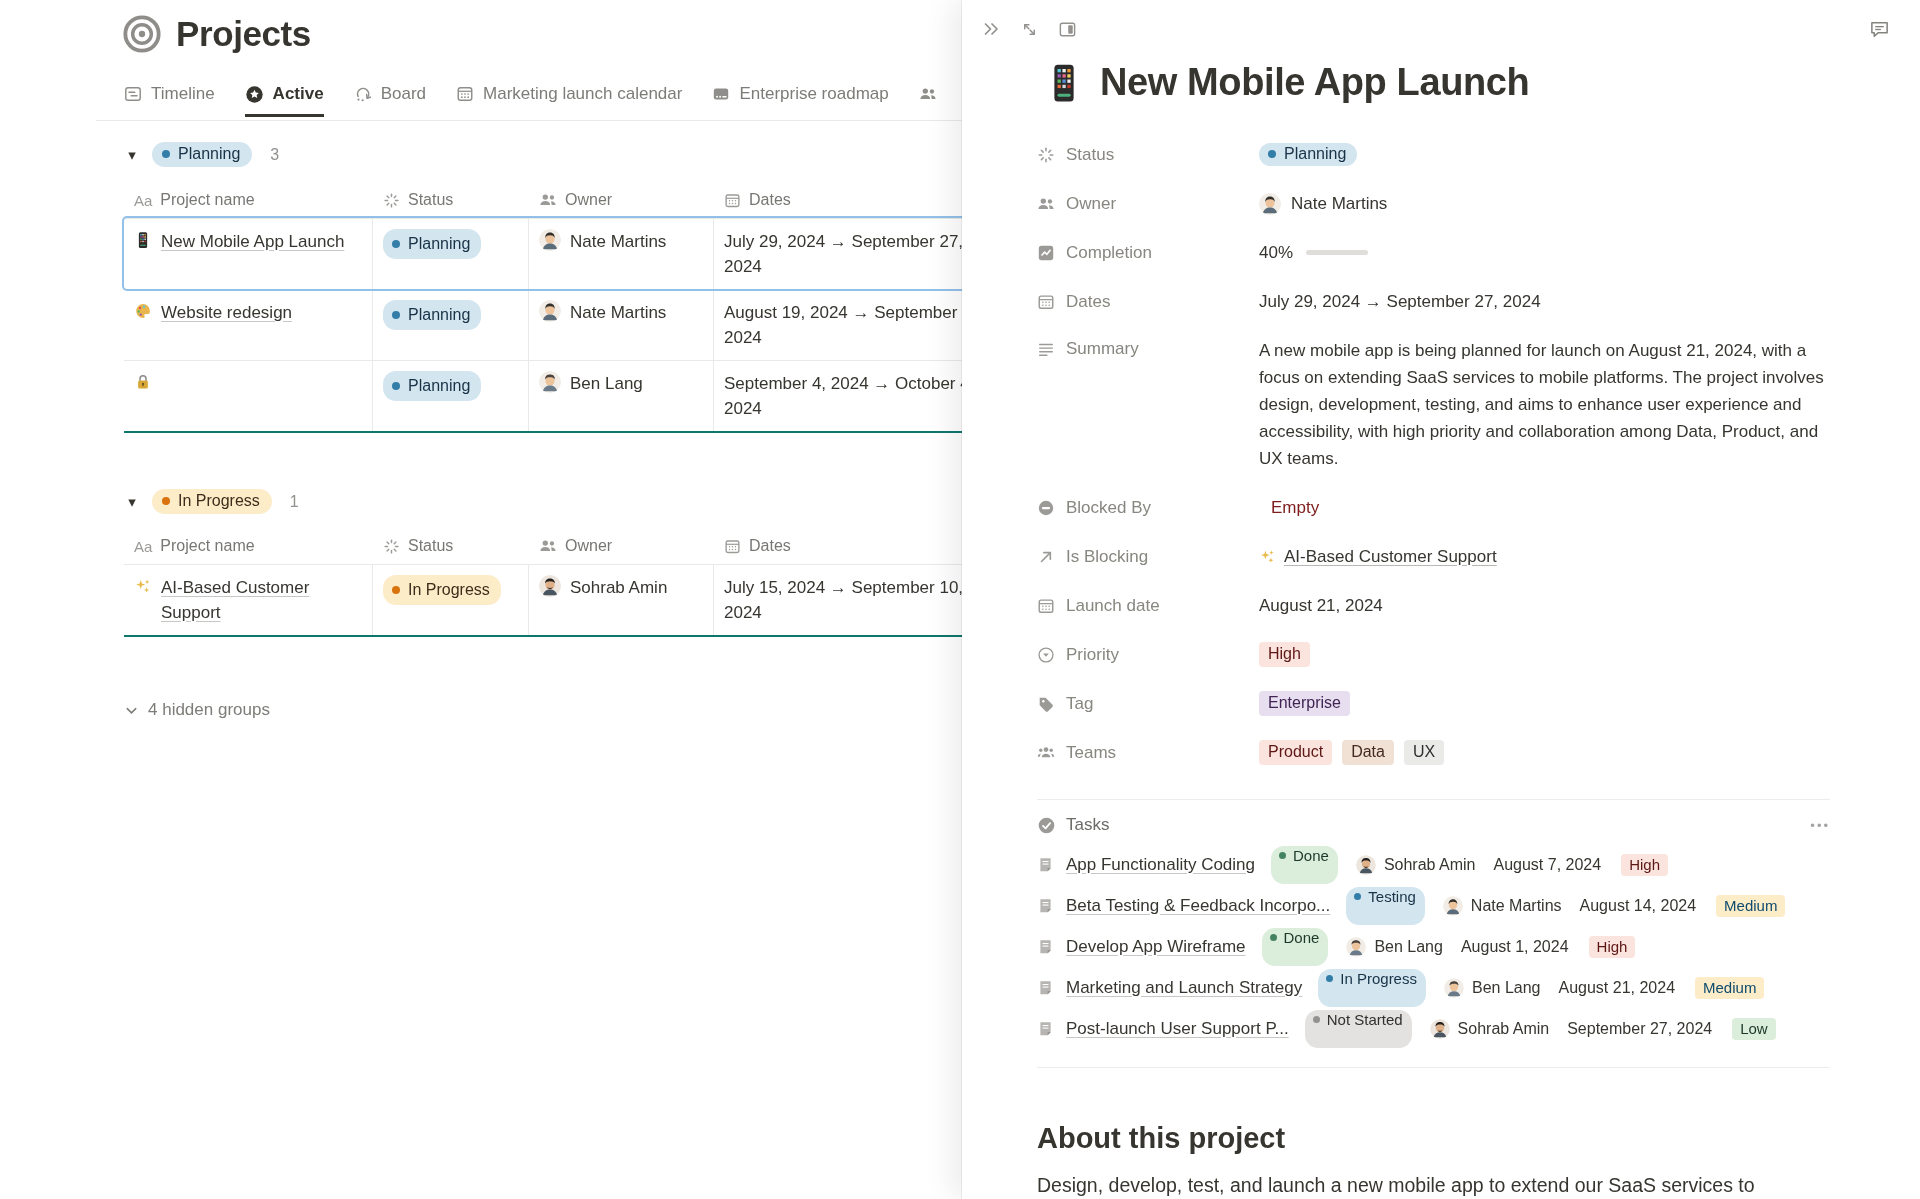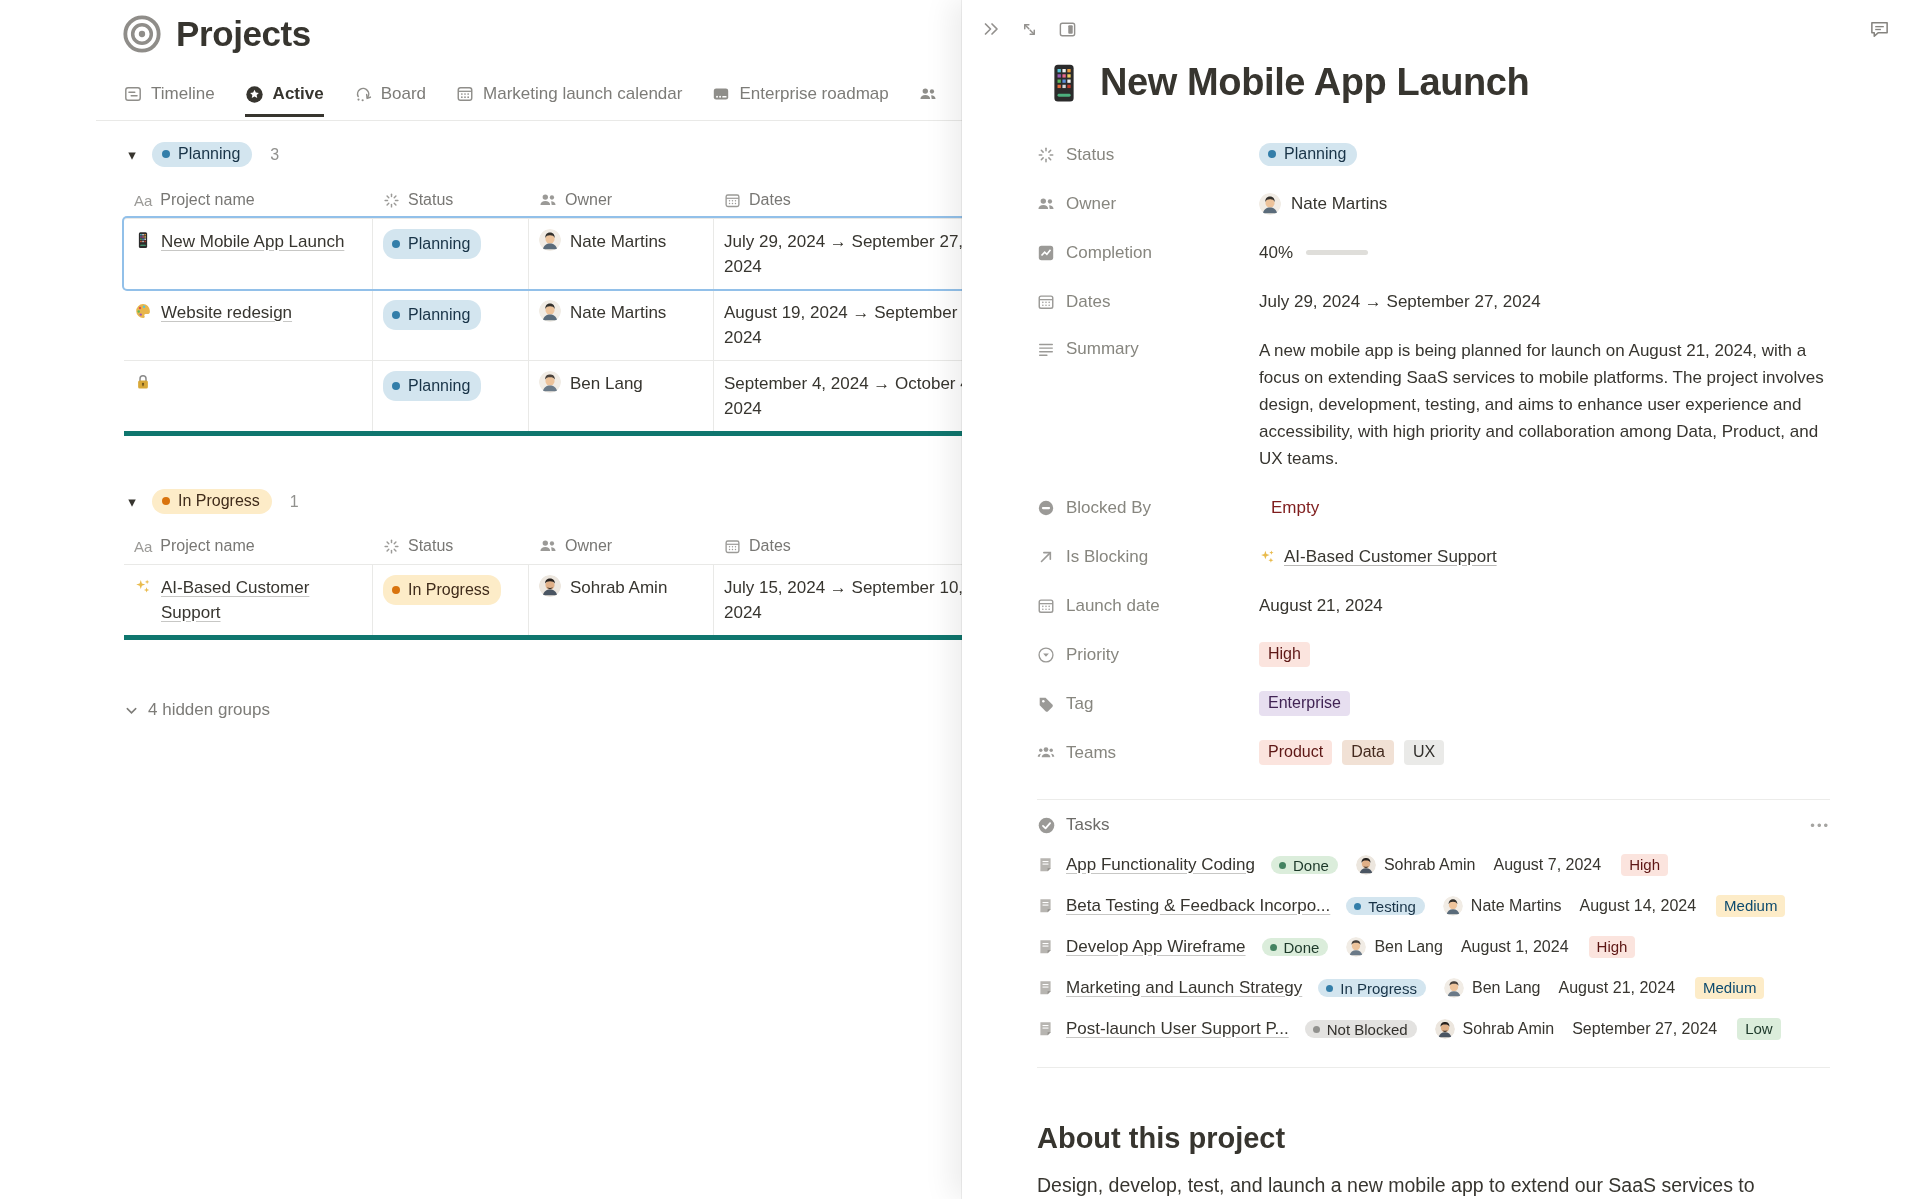--- a/index.html
+++ b/index.html
@@ -21,21 +21,21 @@
   .tab.active { color:#37352f; font-weight:700; border-bottom-color:#37352f; }
   .tab .ticon { color:#8f8e8a; }
   .tab.active .ticon { color:#37352f; }
   .tabs-divider { position:absolute; left:96px; top:120px; width:868px; height:1px; background:#e9e9e7; }
 
   .group-header { position:absolute; left:124px; display:flex; align-items:center; gap:12px; }
   .tri { font-size:15px; color:#37352f; width:16px; text-align:center; cursor:pointer; }
   .group-pill { display:inline-flex; align-items:center; gap:8px; border-radius:13px; padding:3px 12px 4px 10px; font-size:16px; font-weight:500; }
   .group-count { color:#91918e; font-size:16px; margin-left:6px; }
 
-  .ptable { position:absolute; left:124px; width:892px; border-bottom:5px solid #0f766e; }
+  .ptable { position:absolute; left:124px; width:892px; border-bottom:2px solid #0f766e; }
   .phead, .prow { display:grid; grid-template-columns:249px 156px 185px 300px; }
   .phead { color:#787774; font-size:16px; }
   .phead > div { display:flex; align-items:center; gap:8px; padding:9px 10px; }
   .prow { border-top:1px solid #e9e9e7; min-height:64px; background:#fff; }
   .prow > div { padding:10px 10px; border-right:1px solid #e9e9e7; font-size:17px; line-height:25px; }
   .prow > div:last-child { border-right:none; }
   .prow.selected { box-shadow:0 0 0 2px #92c0e9; border-radius:3px; position:relative; z-index:1; }
   .cell-name { display:flex; align-items:flex-start; gap:9px; font-weight:500; }
   .cell-name .nicon { flex:none; margin-top:2px; }
   .name-link { text-decoration:underline; text-decoration-color:rgba(55,53,47,.28); text-underline-offset:3px; cursor:pointer; }
@@ -88,21 +88,21 @@
 
   .divider { height:1px; background:#ececea; }
   .divider.d1 { margin-top:22px; }
   .divider.d2 { margin-top:18px; }
 
   .tasks-header { display:flex; align-items:center; gap:10px; margin-top:6px; height:38px; color:#6c6b68; font-size:17px; }
   .tasks-more { margin-left:auto; color:#a5a4a1; font-size:13px; letter-spacing:2px; cursor:pointer; }
   .task-row { display:flex; align-items:center; height:41px; }
   .task-row .ticon { flex:none; margin-right:12px; }
   .task-title { font-size:17px; font-weight:500; text-decoration:underline; text-decoration-color:rgba(55,53,47,.28); text-underline-offset:3px; margin-right:16px; white-space:nowrap; cursor:pointer; }
-  .task-pill { font-size:15px; padding:1px 9px 0 8px; gap:7px; margin-right:18px; }
+  .task-pill { font-size:15px; padding:1px 9px 20px 8px; gap:7px; margin-right:18px; }
   .task-pill .dot { width:7px; height:7px; }
   .task-person { display:flex; align-items:center; gap:8px; font-size:16px; margin-right:18px; white-space:nowrap; }
   .task-date { font-size:16px; margin-right:20px; white-space:nowrap; }
   .task-priority { font-size:15px; padding:2px 8px 3px; }
 
   .about-heading { margin-top:54px; font-size:29px; font-weight:700; }
   .about-text { margin-top:16px; font-size:19.5px; line-height:28px; }
 </style>
 </head>
 <body>
@@ -873,21 +873,21 @@
           <svg width="17" height="17" viewBox="0 0 20 20">
               <path d="M4 2.5h12v12l-3.5 3.5H4z" fill="#b7b5b1"></path>
               <path d="M12.5 18v-3.5H16z" fill="#8f8d89"></path>
               <line x1="6.5" y1="6.5" x2="13.5" y2="6.5" stroke="#fff" stroke-width="1.3"></line>
               <line x1="6.5" y1="9.5" x2="13.5" y2="9.5" stroke="#fff" stroke-width="1.3"></line>
             </svg>
         </span>
         <span class="task-title">Post-launch User Support P...</span>
         <span class="pill task-pill c-gray">
             <span class="dot d-gray"></span>
-            <span>Not Blocked</span>
+            <span>Not Started</span>
           </span>
         <span class="task-person">
           <span class="avatar sm">
               <svg viewBox="0 0 24 24" width="20" height="20">
                 <circle cx="12" cy="12" r="12" fill="#ece6de"></circle>
                 <circle cx="12" cy="10.8" r="5" fill="#e0b088"></circle>
                 <path d="M6.6 9.4c0-4.1 2.4-5.7 5.4-5.7s5.4 1.6 5.4 5.7c-1.2-2-2.5-2.7-5.4-2.7s-4.2.7-5.4 2.7z" fill="#26211e"></path>
                 <path d="M9 13.2c.6 1.6 1.6 2.3 3 2.3s2.4-.7 3-2.3c-.8.7-1.7 1-3 1s-2.2-.3-3-1z" fill="#3a332c"></path>
                 <path d="M4.3 22c.8-4.2 3.9-6.2 7.7-6.2s6.9 2 7.7 6.2z" fill="#4a5562"></path>
               </svg>

